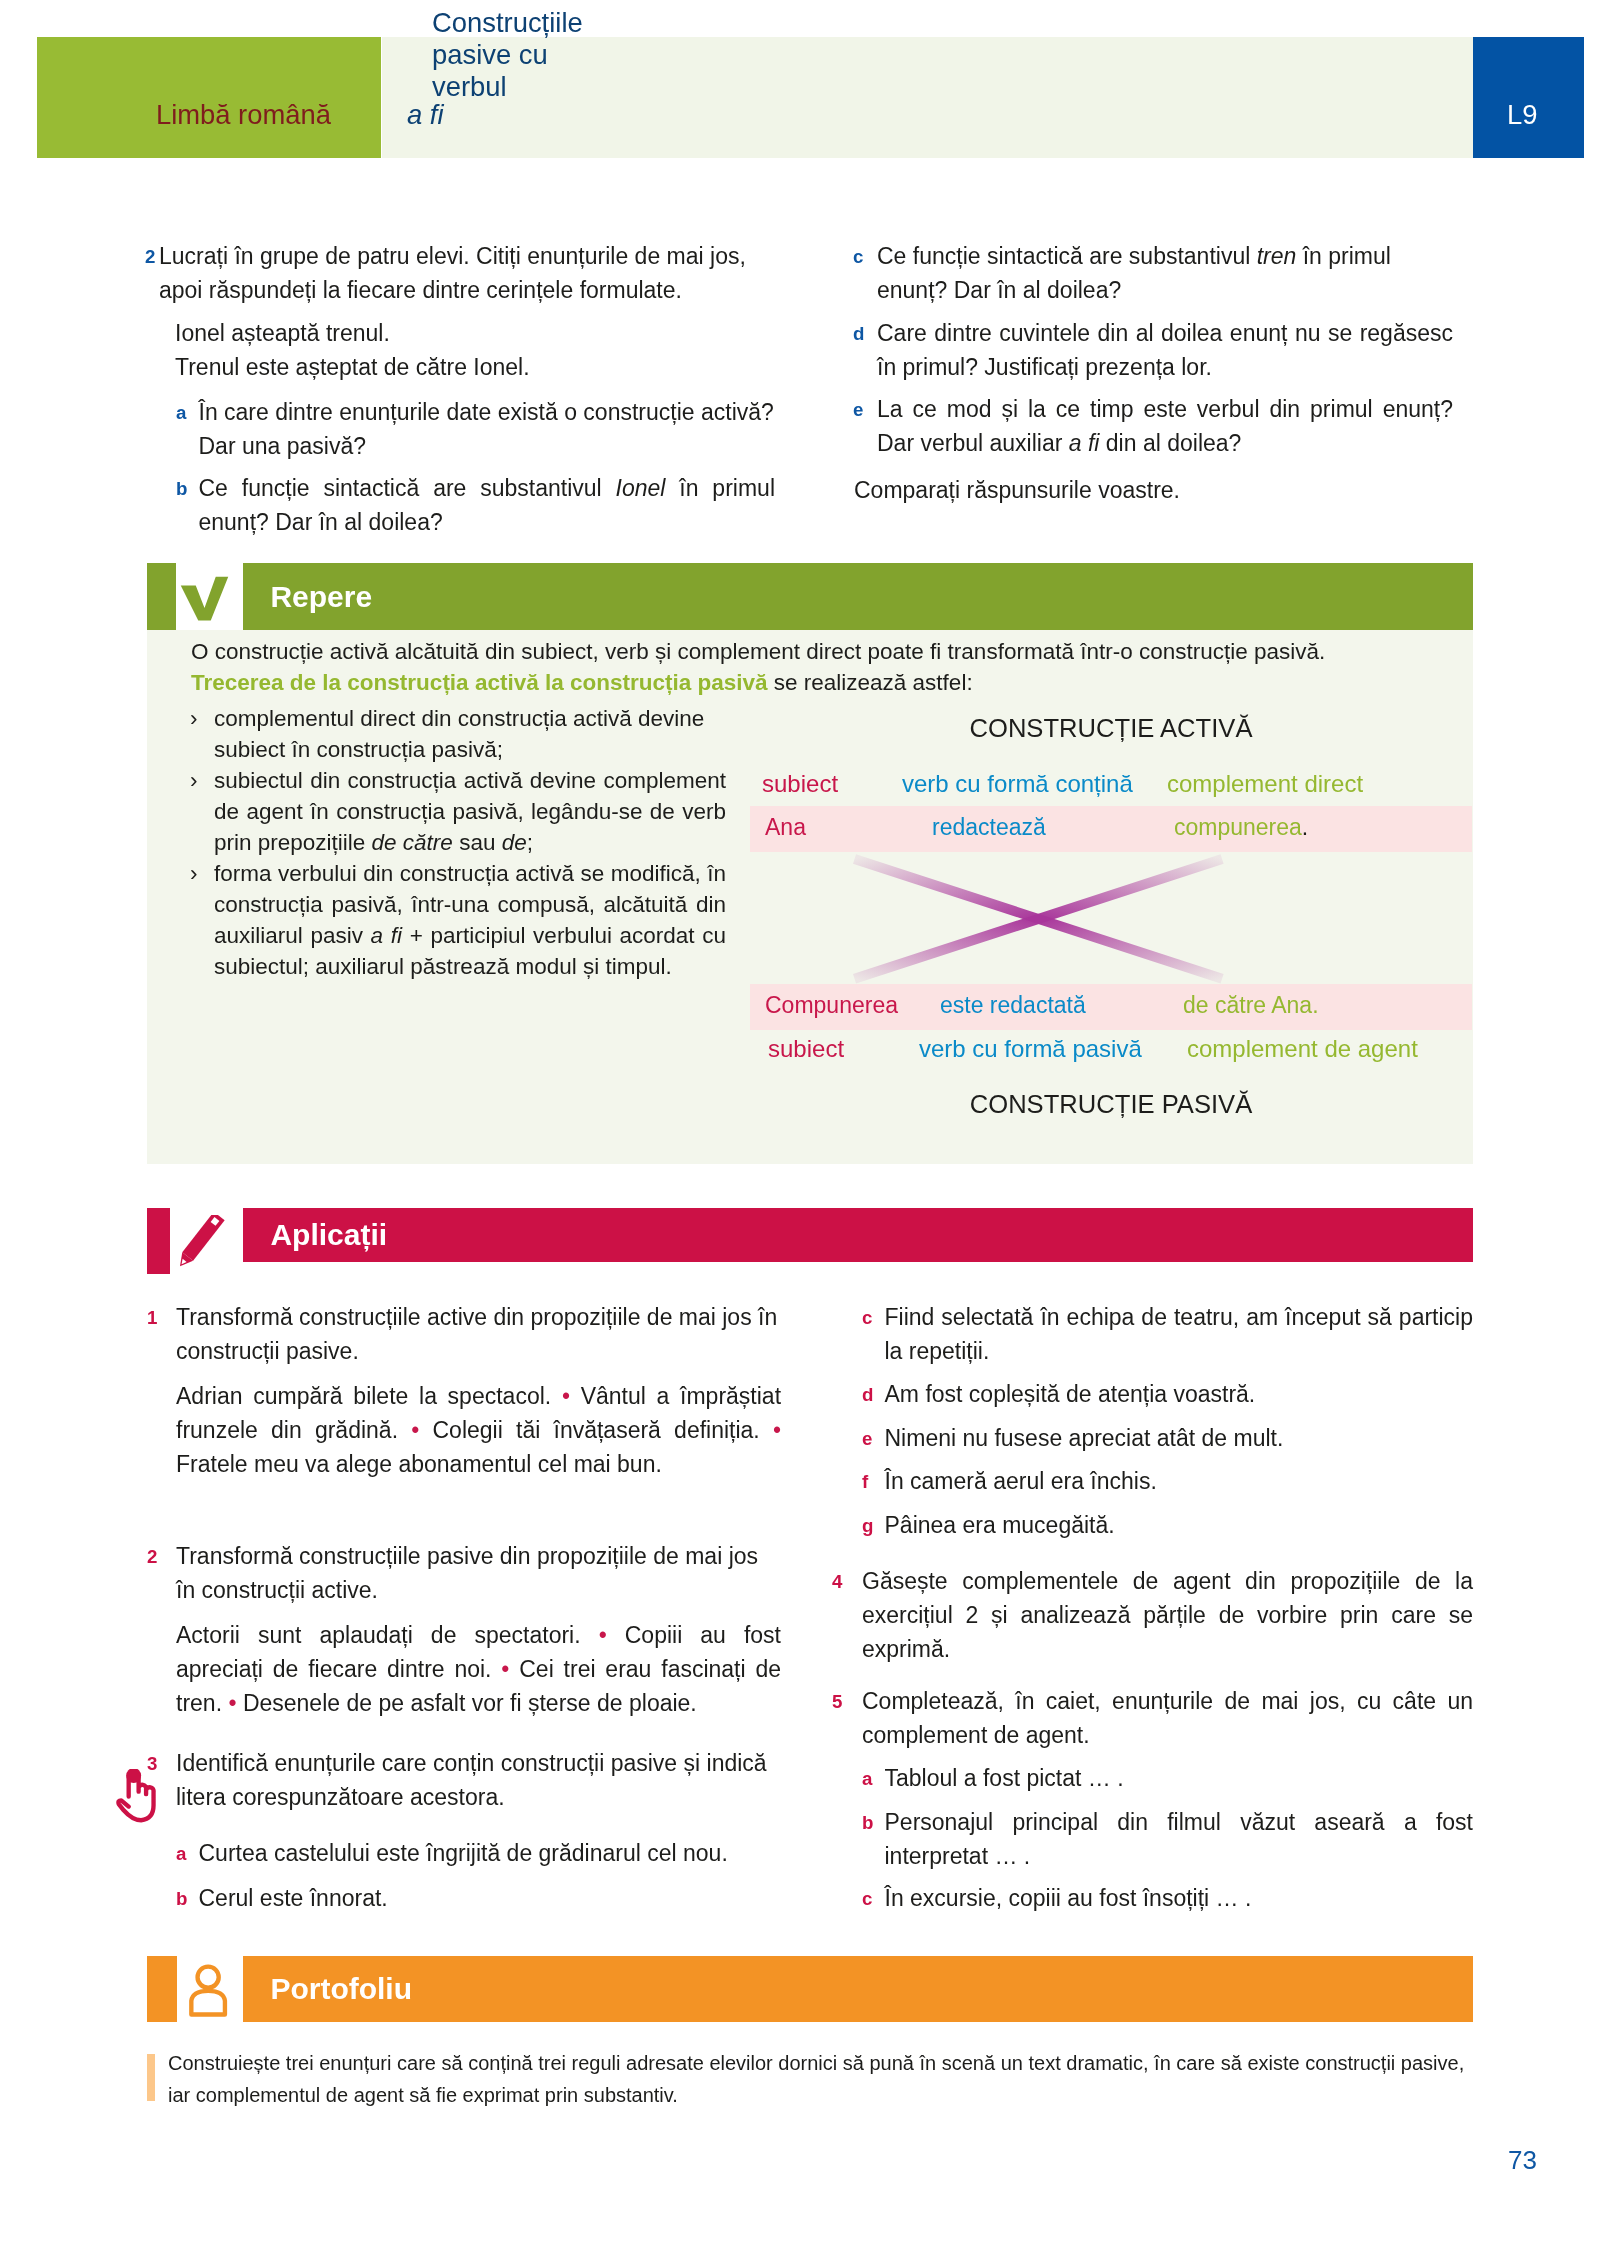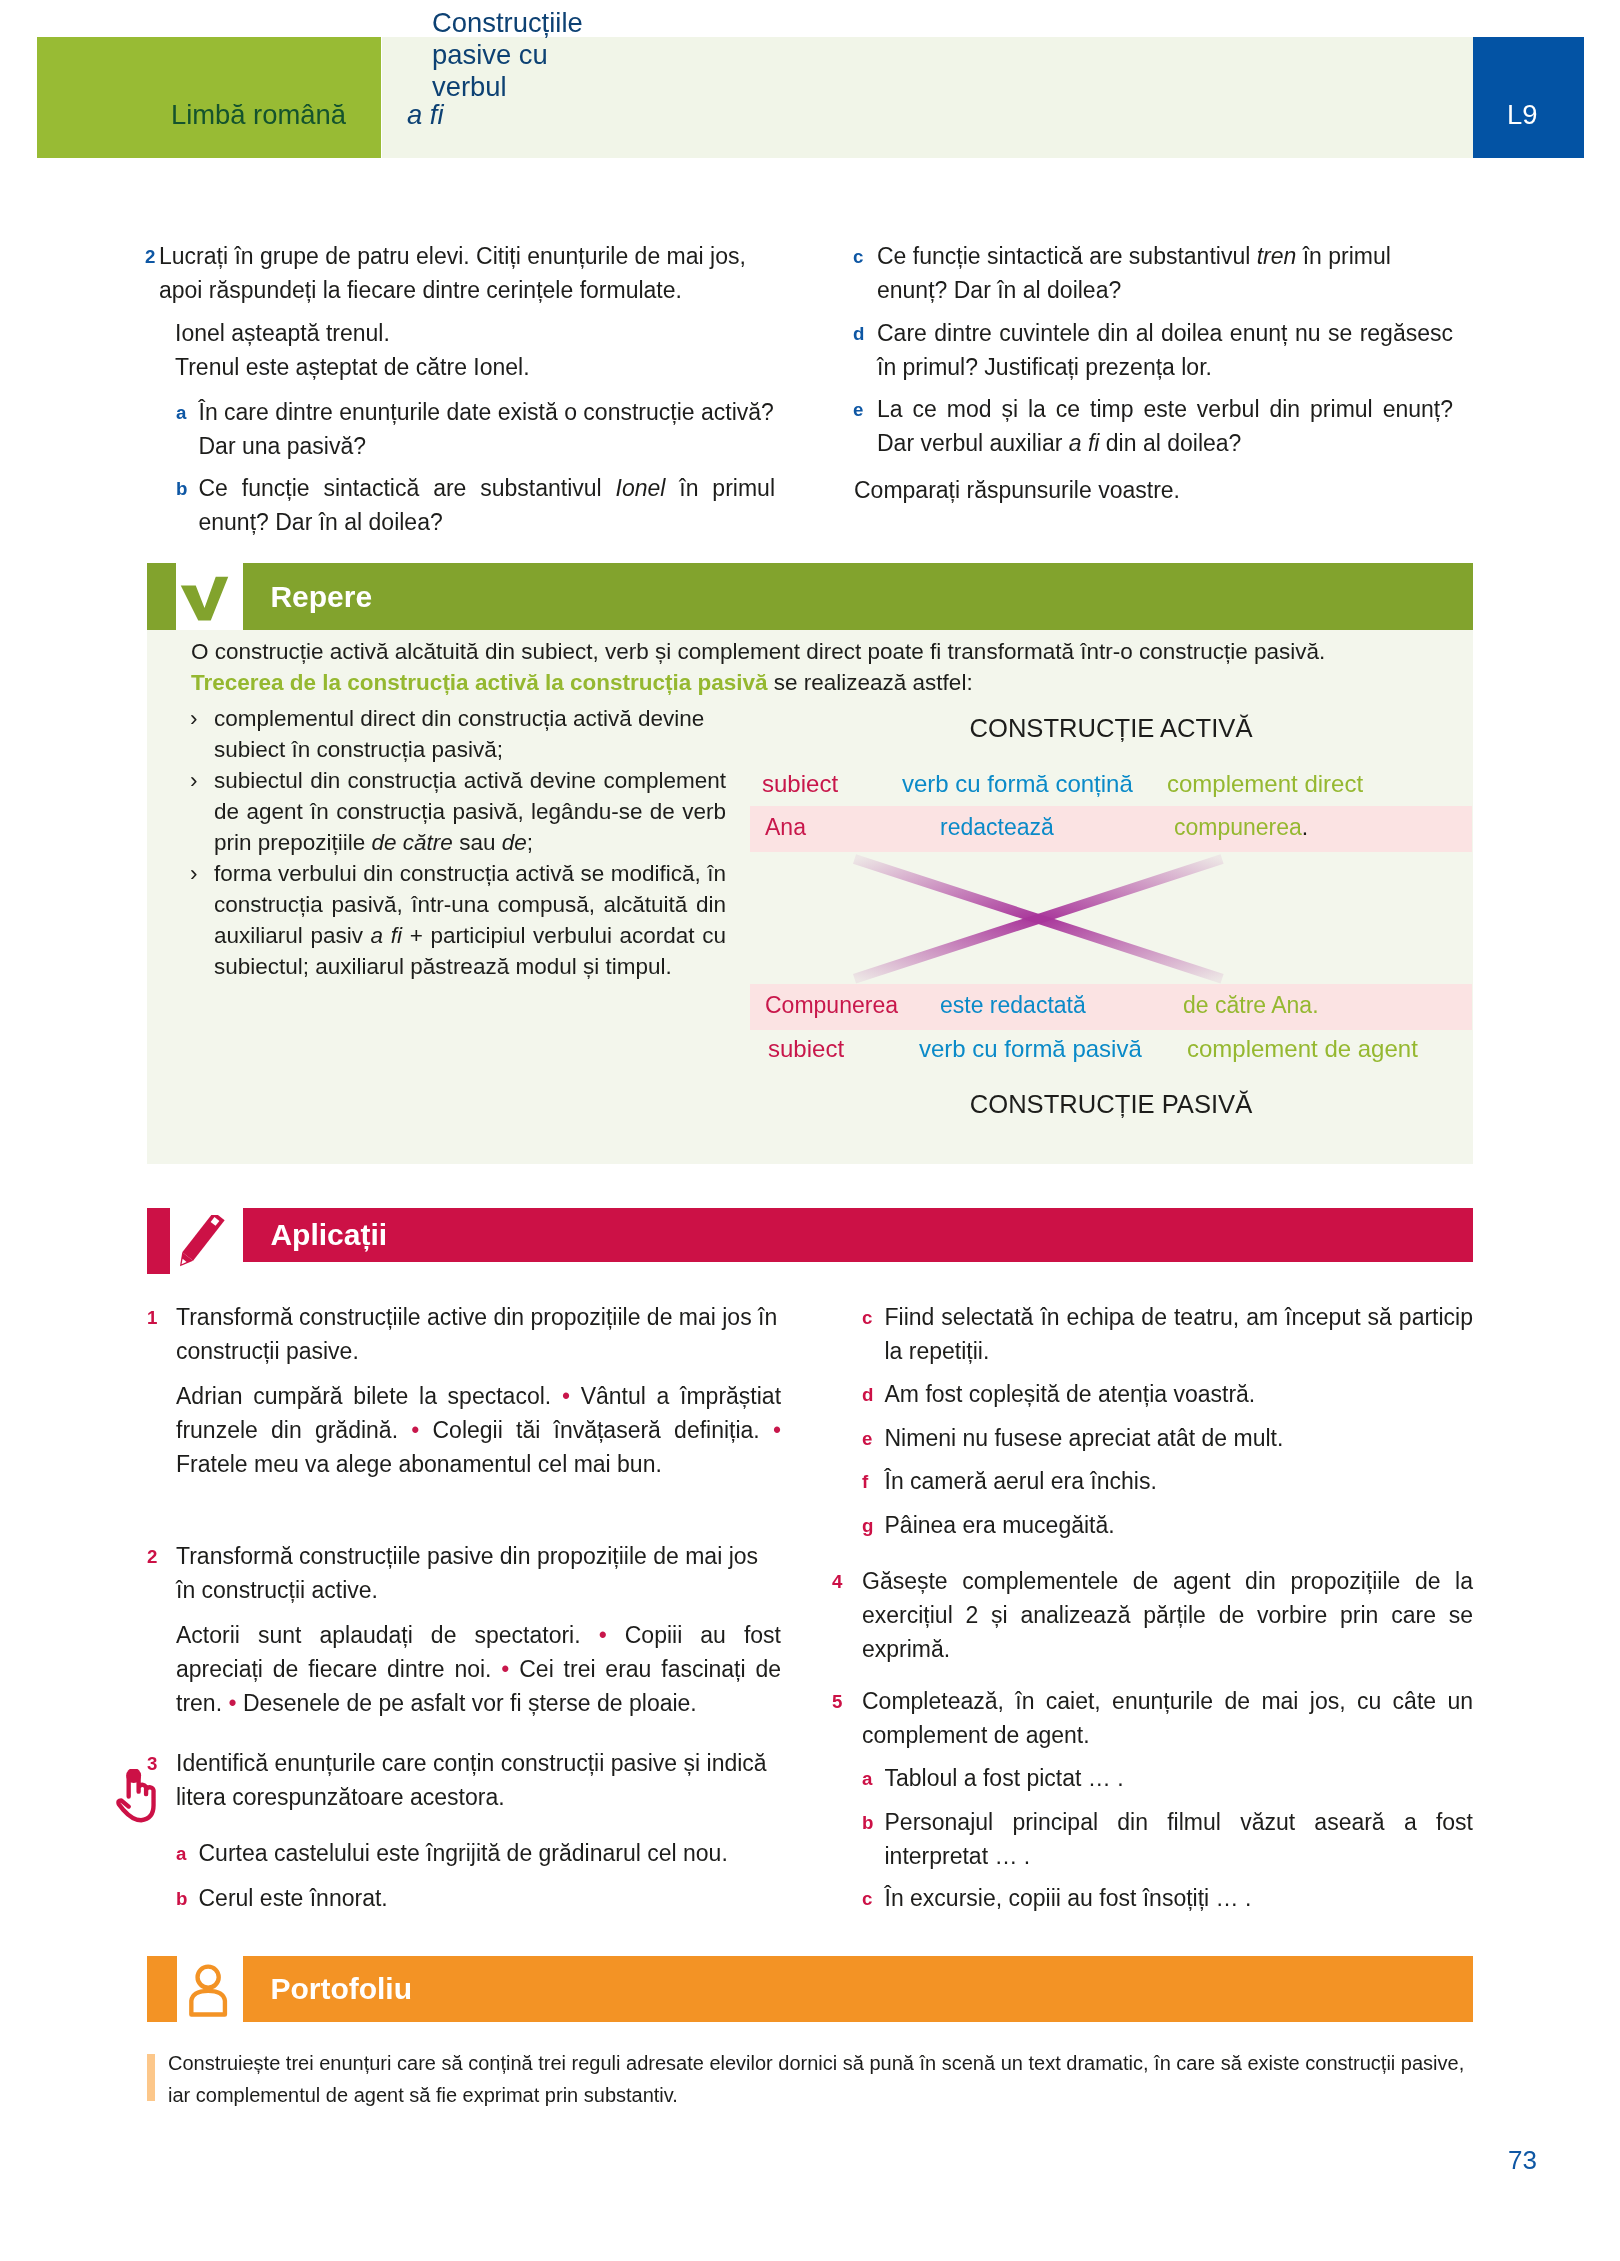--- a/index.html
+++ b/index.html
@@ -1,21 +1,21 @@
 <!DOCTYPE html>
 <html style="font-size:10px"><head>
 <meta charset="utf-8">
 <style>
   html, body { margin: 0; padding: 0; background: #ffffff; }
   body { width: 1620px; height: 2261px; position: relative; overflow: hidden;
          font-family: "Liberation Sans", "DejaVu Sans", sans-serif; color: #1d1d1b; }
   .abs { position: absolute; }
   
   .hdr-subject { left: 37px; top: 37px; width: 344px; height: 121px; background: #98bb34; }
-  .hdr-subject span { position: absolute; right: 35px; bottom: 27.4px; color: #14532d; font-size: 27.4px; font-weight: 300; }
+  .hdr-subject span { position: absolute; right: 50px; bottom: 27.4px; color: #7f1d1d; font-size: 27.4px; font-weight: 300; }
   .hdr-title { left: 382px; top: 37px; width: 1091px; height: 121px; background: #f1f5e8; }
   .hdr-title span { position: absolute; left: 25px; bottom: 27.4px; color: #0d4173; font-size: 27.4px; }
   .hdr-title i { font-style: italic; }
   .hdr-lesson { left: 1473px; top: 37px; width: 111px; height: 121px; background: #0353a4; }
   .hdr-lesson span { position: absolute; left: 34px; bottom: 27.4px; color: #fff; font-size: 27.4px; font-weight: 300; }
 
   
   .txt { font-size: 23px; line-height: 34px; color: #1d1d1b; }
   .num-blue { color: #0e57a4; font-weight: bold; font-size: 18.7px; }
   .num-red { color: #cc1146; font-weight: bold; font-size: 18.7px; }
@@ -120,21 +120,21 @@
 
 <div class="diag-title" style="top:714px;">CONSTRUCȚIE ACTIVĂ</div>
 <div class="diagram-row" style="left:762px; top:770px;">
   <span class="abs c-red" style="left:0; white-space:nowrap;">subiect</span>
   <span class="abs c-blue" style="left:140px; white-space:nowrap;">verb cu formă conțină</span>
   <span class="abs c-green" style="left:405px; white-space:nowrap;">complement direct</span>
 </div>
 <div class="pink-band" style="top:806px;"></div>
 <div class="diagram-row" style="left:765px; top:814px; font-size:23px;">
   <span class="abs c-red" style="left:0;">Ana</span>
-  <span class="abs c-blue" style="left:175px;">redactează</span>
+  <span class="abs c-blue" style="left:167px;">redactează</span>
   <span class="abs" style="left:409px; white-space:nowrap;"><span class="c-green">compunerea</span><span class="c-dark">.</span></span>
 </div>
 
 <svg class="abs" style="left:786px; top:854px;" width="461" height="131" viewBox="0 0 740 210">
   <defs>
     <linearGradient id="g1" x1="0" y1="0" x2="1" y2="1">
       <stop offset="0" stop-color="#a8359a" stop-opacity="0.08"></stop>
       <stop offset="0.5" stop-color="#a8359a" stop-opacity="1"></stop>
       <stop offset="1" stop-color="#a8359a" stop-opacity="0.08"></stop>
     </linearGradient>

